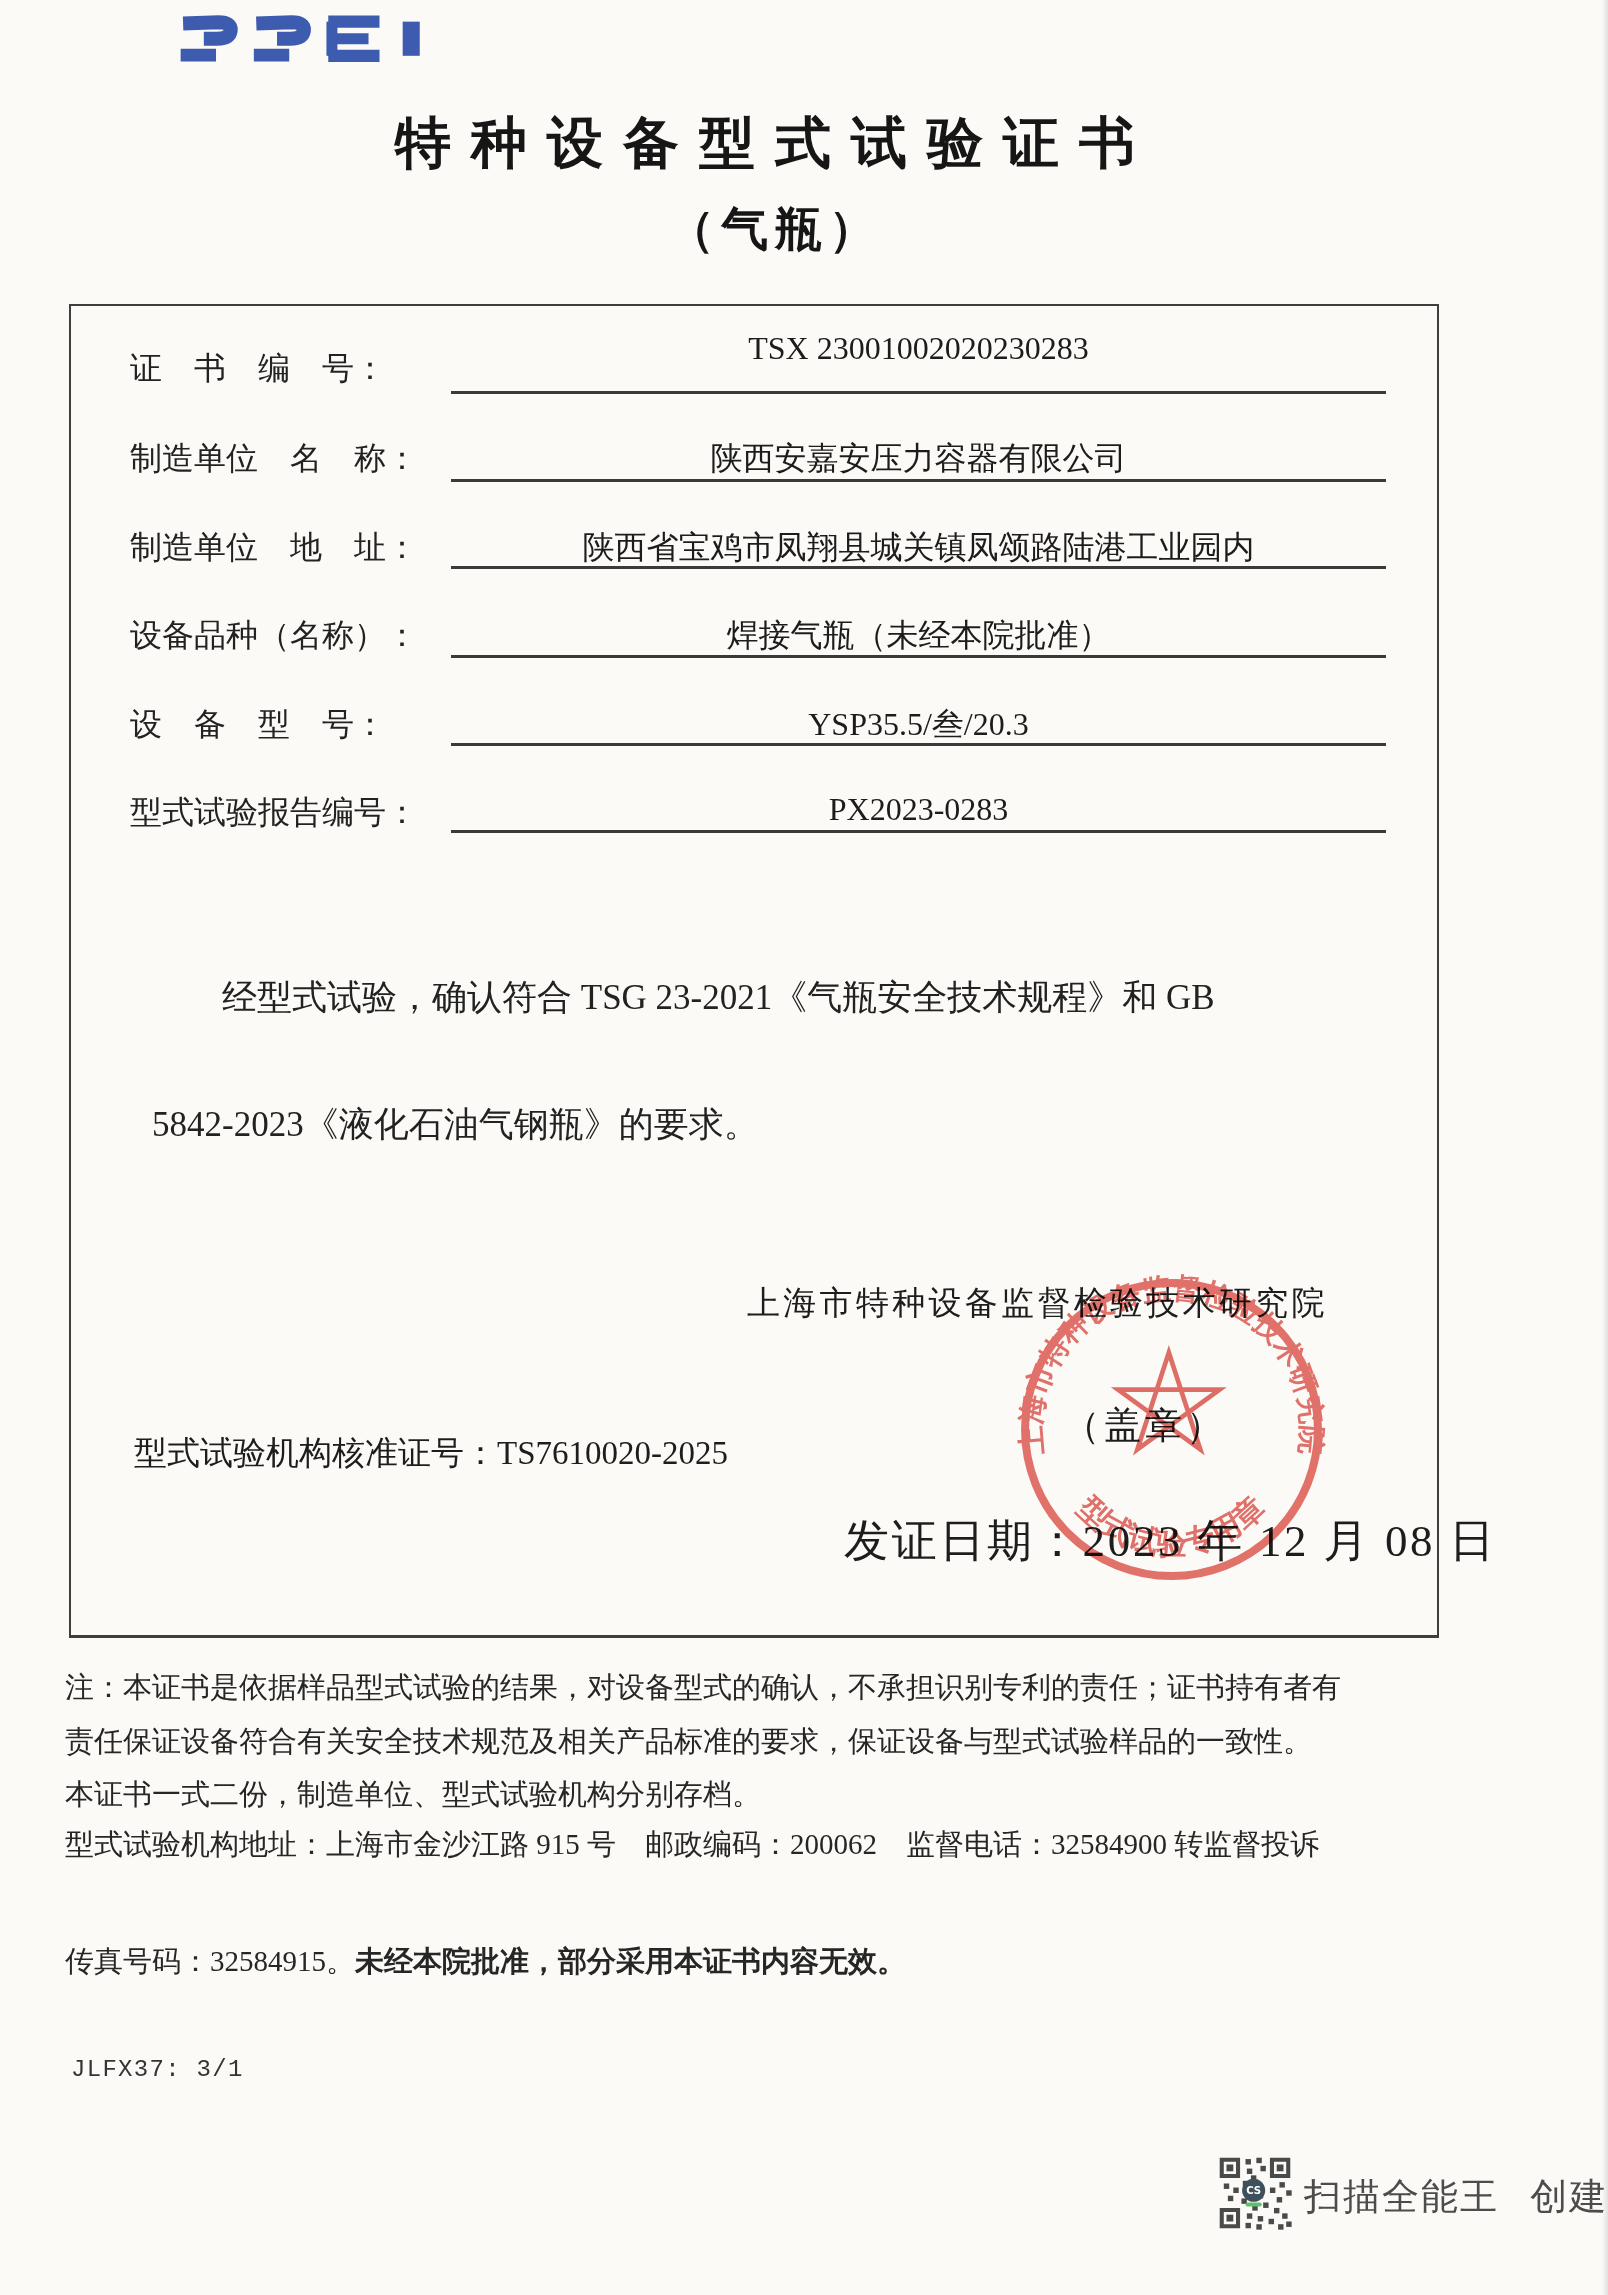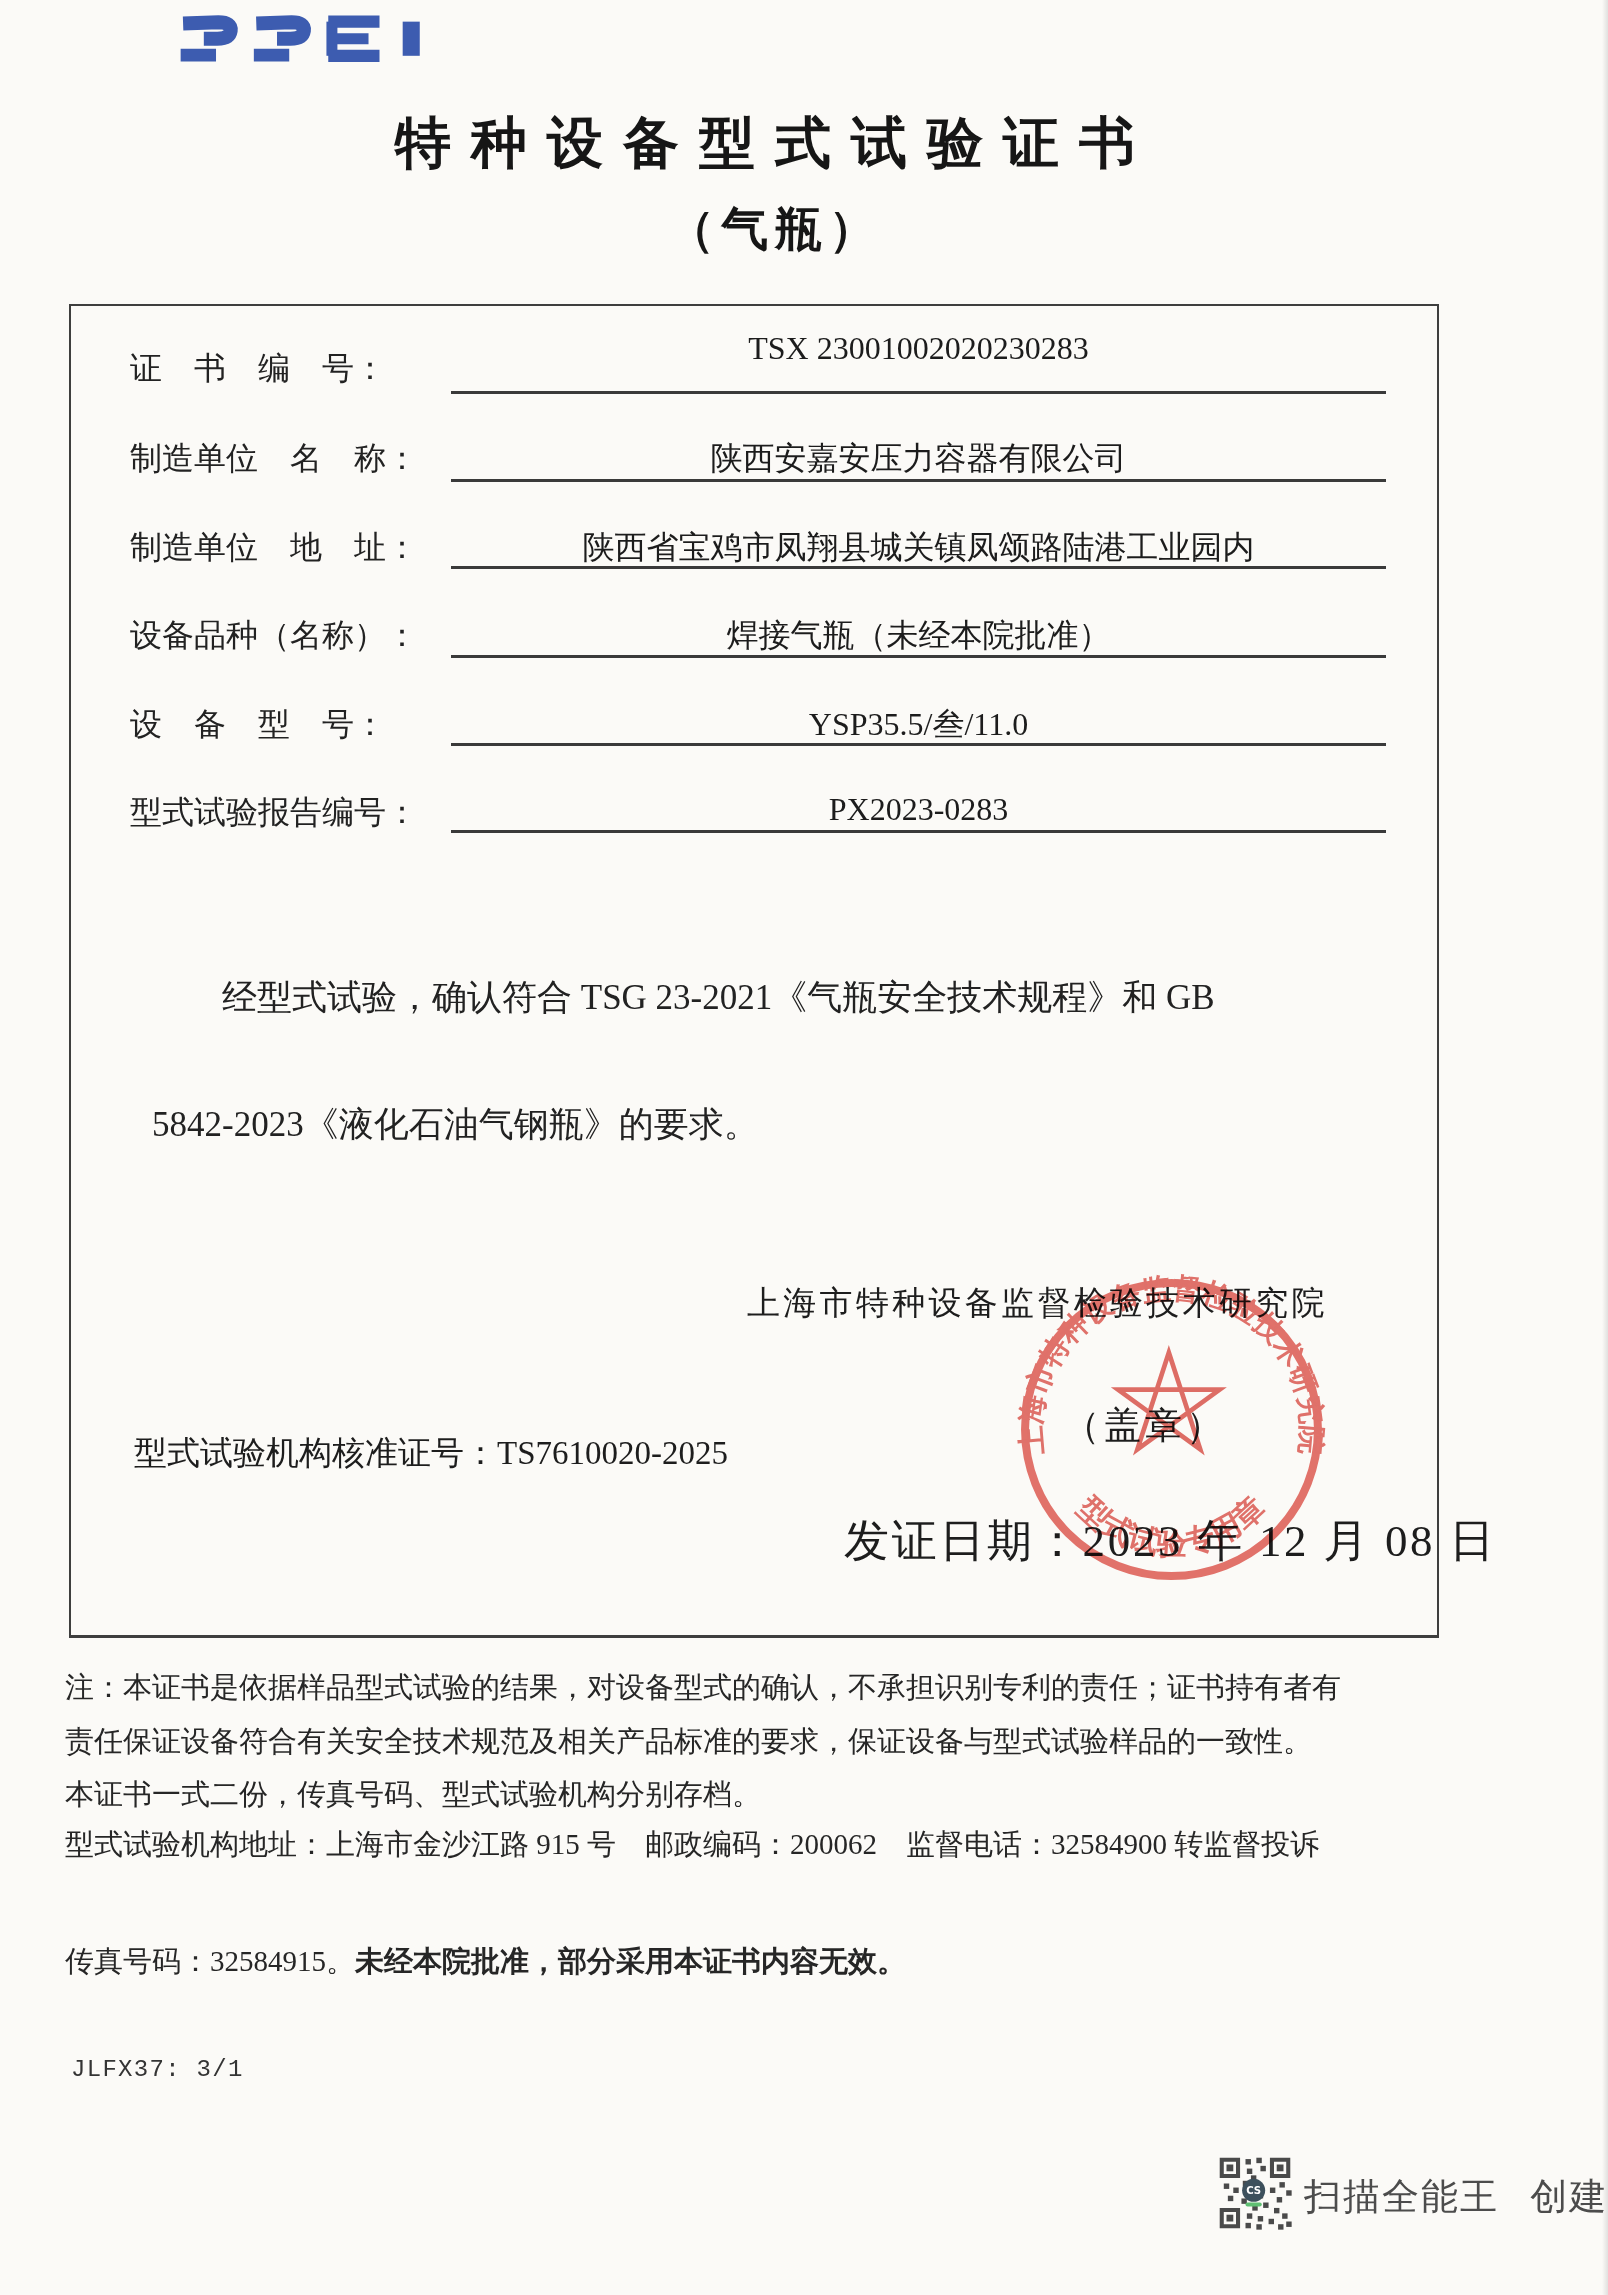--- a/index.html
+++ b/index.html
@@ -112,21 +112,21 @@
 
 <div class="abs field-label" style="top:526px">制造单位　地　址：</div>
 <div class="abs field-value" style="top:526px">陕西省宝鸡市凤翔县城关镇凤颂路陆港工业园内</div>
 <div class="abs field-line" style="top:566px"></div>
 
 <div class="abs field-label" style="top:614px">设备品种（名称）：</div>
 <div class="abs field-value" style="top:614px">焊接气瓶（未经本院批准）</div>
 <div class="abs field-line" style="top:655px"></div>
 
 <div class="abs field-label" style="top:703px">设　备　型　号：</div>
-<div class="abs field-value" style="top:703px">YSP35.5/叁/11.0</div>
+<div class="abs field-value" style="top:703px">YSP35.5/叁/20.3</div>
 <div class="abs field-line" style="top:743px"></div>
 
 <div class="abs field-label" style="top:791px">型式试验报告编号：</div>
 <div class="abs field-value" style="top:791px">PX2023-0283</div>
 <div class="abs field-line" style="top:830px"></div>
 
 <div class="abs stmt" style="left:222px;top:974px">经型式试验，确认符合 TSG 23-2021《气瓶安全技术规程》和 GB</div>
 <div class="abs stmt" style="left:152px;top:1101px">5842-2023《液化石油气钢瓶》的要求。</div>
 
 <div class="abs institution">上海市特种设备监督检验技术研究院</div>
@@ -146,21 +146,21 @@
   </text>
   <path id="arcBottom" d="M -142,119 A 185,185 0 0 0 142,119" fill="none"></path>
   <text font-size="46" fill="#dd544c" font-weight="700">
     <textPath href="#arcBottom" startOffset="50%" text-anchor="middle">型式试验专用章</textPath>
   </text>
   <path d="M 0 -80 L 47 64.7 L -76 -24.7 L 76 -24.7 L -47 64.7 Z" fill="none" stroke="#db4f47" stroke-width="7" transform="translate(-4,-35)"></path>
 </svg>
 
 <div class="abs note" style="top:1668px">注：本证书是依据样品型式试验的结果，对设备型式的确认，不承担识别专利的责任；证书持有者有</div>
 <div class="abs note" style="top:1722px">责任保证设备符合有关安全技术规范及相关产品标准的要求，保证设备与型式试验样品的一致性。</div>
-<div class="abs note" style="top:1775px">本证书一式二份，传真号码、型式试验机构分别存档。</div>
+<div class="abs note" style="top:1775px">本证书一式二份，制造单位、型式试验机构分别存档。</div>
 <div class="abs note" style="top:1825px">型式试验机构地址：上海市金沙江路 915 号　邮政编码：200062　监督电话：32584900 转监督投诉</div>
 <div class="abs note" style="top:1942px">
   <span>传真号码：32584915。</span><b>未经本院批准，部分采用本证书内容无效。</b>
 </div>
 
 <div class="abs form-code">JLFX37: 3/1</div>
 
 <div class="abs qr">
   <svg viewBox="0 0 112 112" width="76" height="76">
     <g fill="#4a4a4a">

